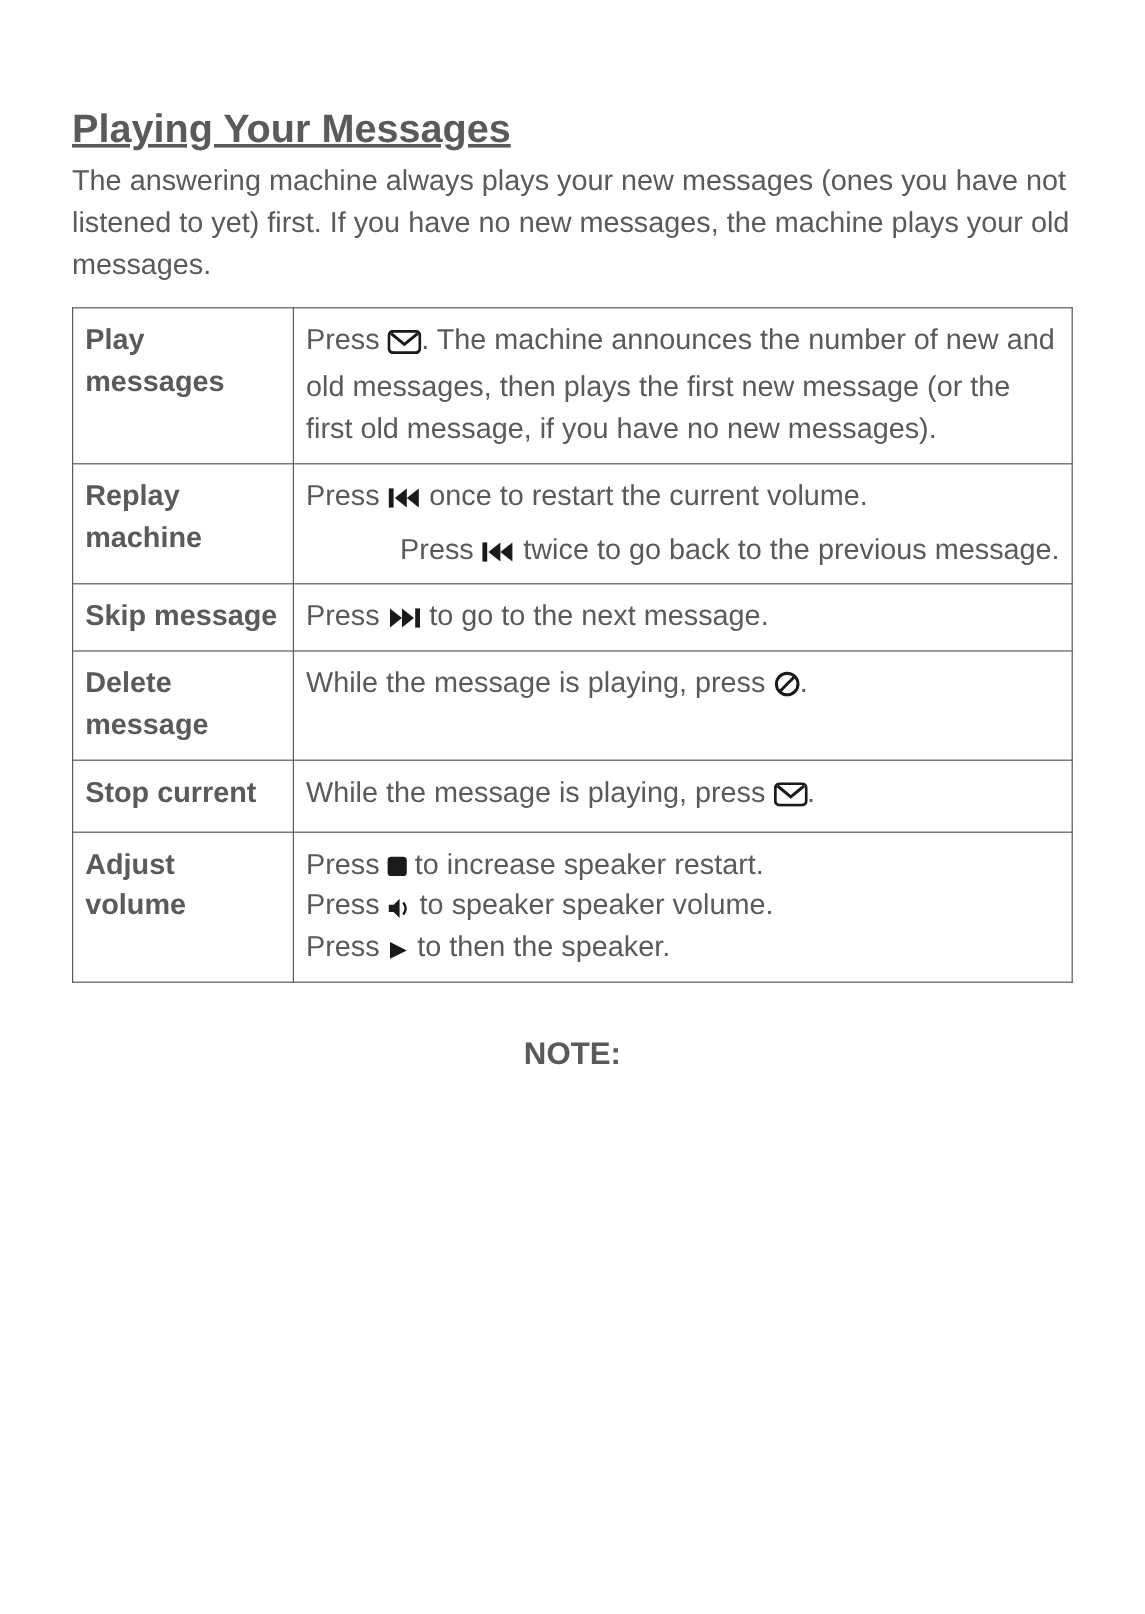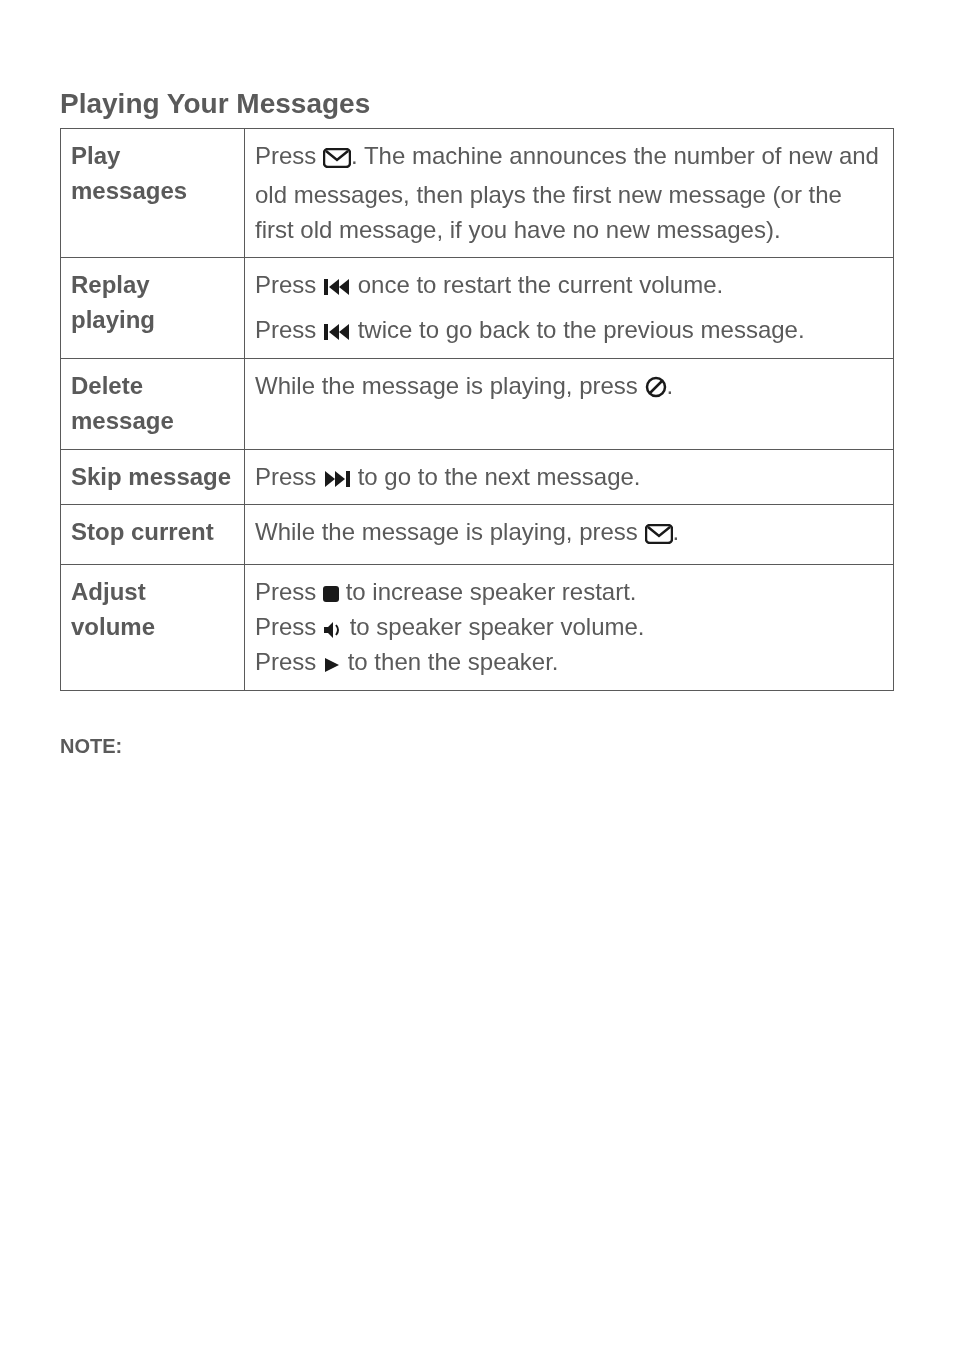--- a/index.html
+++ b/index.html
@@ -13,22 +13,23 @@
     color: #5a5a5a;
     font-size: 24px;
   }
   .page {
     padding: 88px 60px 60px 60px;
     box-sizing: border-box;
     width: 954px;
   }
   .section-title {
     font-weight: bold;
-    font-size: 28px;
+    font-size: 33px;
     margin: 0 0 8px 0;
+    text-decoration: underline;
   }
   .para {
     font-size: 24px;
     line-height: 1.45;
     margin: 0 0 18px 0;
   }
   table {
     border-collapse: collapse;
     width: 100%;
     margin-top: 6px;
@@ -39,105 +40,107 @@
     padding: 10px 10px 10px 10px;
     font-size: 24px;
     line-height: 1.45;
   }
   td.col1 {
     width: 163px;
     font-weight: bold;
   }
   .note-title {
     font-weight: bold;
-    font-size: 20px;
+    font-size: 26px;
     margin-top: 44px;
     margin-bottom: 6px;
+    text-align: center;
   }
   .icon {
     display: inline-block;
     vertical-align: -4px;
   }
   
   .icon-skip svg { display: block; }
   
   .icon-del svg { display: block; }
   
   .icon-stop { display:inline-block; width:16px; height:16px; background:#1a1a1a; border-radius:3px; vertical-align:-2px; }
   .icon-play svg, .icon-vol svg { display:block; }
 </style>
 </head>
 <body>
 
 <div class="page">
 
   <div class="section-title">Playing Your Messages</div>
 
+  <div class="para">The answering machine always plays your new messages (ones you have not listened to yet) first. If you have no new messages, the machine plays your old messages.</div>
 
   <table>
 
     <tbody>
         <tr>
       <td class="col1">Play messages</td>
       <td>
         <span>Press </span><span class="icon">
           <svg width="28" height="20" viewBox="0 0 28 20">
                 <rect x="1" y="1" width="26" height="18" rx="4" ry="4" fill="none" stroke="#1a1a1a" stroke-width="2.5"></rect>
                 <path d="M3 3 L14 12 L25 3" fill="none" stroke="#1a1a1a" stroke-width="2.5"></path>
               </svg>
         </span><span>. The machine announces the number of new and old messages, then plays the first new message (or the first old message, if you have no new messages).</span>
       </td>
     </tr>
 
     <tr>
-      <td class="col1">Replay playing</td>
+      <td class="col1">Replay machine</td>
       <td>
         <div>
           <span>Press </span><span class="icon icon-skip">
             <svg width="28" height="20" viewBox="0 0 28 20">
                   <rect x="1" y="2" width="4" height="16" fill="#1a1a1a"></rect>
                   <polygon points="16,2 6,10 16,18" fill="#1a1a1a"></polygon>
                   <polygon points="26,2 16,10 26,18" fill="#1a1a1a"></polygon>
                 </svg>
           </span><span> once to restart the current volume.</span>
         </div>
-        <div style="margin-top:10px;">
+        <div style="margin-top:10px;text-align:right;">
           <span>Press </span><span class="icon icon-skip">
             <svg width="28" height="20" viewBox="0 0 28 20">
                   <rect x="1" y="2" width="4" height="16" fill="#1a1a1a"></rect>
                   <polygon points="16,2 6,10 16,18" fill="#1a1a1a"></polygon>
                   <polygon points="26,2 16,10 26,18" fill="#1a1a1a"></polygon>
                 </svg>
           </span><span> twice to go back to the previous message.</span>
         </div>
-      </td>
-    </tr>
-
-    <tr>
-      <td class="col1">Delete message</td>
-      <td>
-        <span>While the message is playing, press </span><span class="icon icon-del">
-          <svg width="22" height="22" viewBox="0 0 22 22">
-                <circle cx="11" cy="11" r="9" fill="none" stroke="#1a1a1a" stroke-width="2.5"></circle>
-                <line x1="5" y1="17" x2="17" y2="5" stroke="#1a1a1a" stroke-width="2.5"></line>
-              </svg>
-        </span><span>.</span>
       </td>
     </tr>
 
     <tr>
       <td class="col1">Skip message</td>
       <td>
         <span>Press </span><span class="icon icon-skip">
           <svg width="28" height="20" viewBox="0 0 28 20">
                 <polygon points="2,2 12,10 2,18" fill="#1a1a1a"></polygon>
                 <polygon points="12,2 22,10 12,18" fill="#1a1a1a"></polygon>
                 <rect x="23" y="2" width="4" height="16" fill="#1a1a1a"></rect>
               </svg>
         </span><span> to go to the next message.</span>
+      </td>
+    </tr>
+
+    <tr>
+      <td class="col1">Delete message</td>
+      <td>
+        <span>While the message is playing, press </span><span class="icon icon-del">
+          <svg width="22" height="22" viewBox="0 0 22 22">
+                <circle cx="11" cy="11" r="9" fill="none" stroke="#1a1a1a" stroke-width="2.5"></circle>
+                <line x1="5" y1="17" x2="17" y2="5" stroke="#1a1a1a" stroke-width="2.5"></line>
+              </svg>
+        </span><span>.</span>
       </td>
     </tr>
 
     <tr>
       <td class="col1">Stop current</td>
       <td>
         <span>While the message is playing, press </span><span class="icon">
           <svg width="28" height="20" viewBox="0 0 28 20">
                 <rect x="1" y="1" width="26" height="18" rx="4" ry="4" fill="none" stroke="#1a1a1a" stroke-width="2.5"></rect>
                 <path d="M3 3 L14 12 L25 3" fill="none" stroke="#1a1a1a" stroke-width="2.5"></path>

